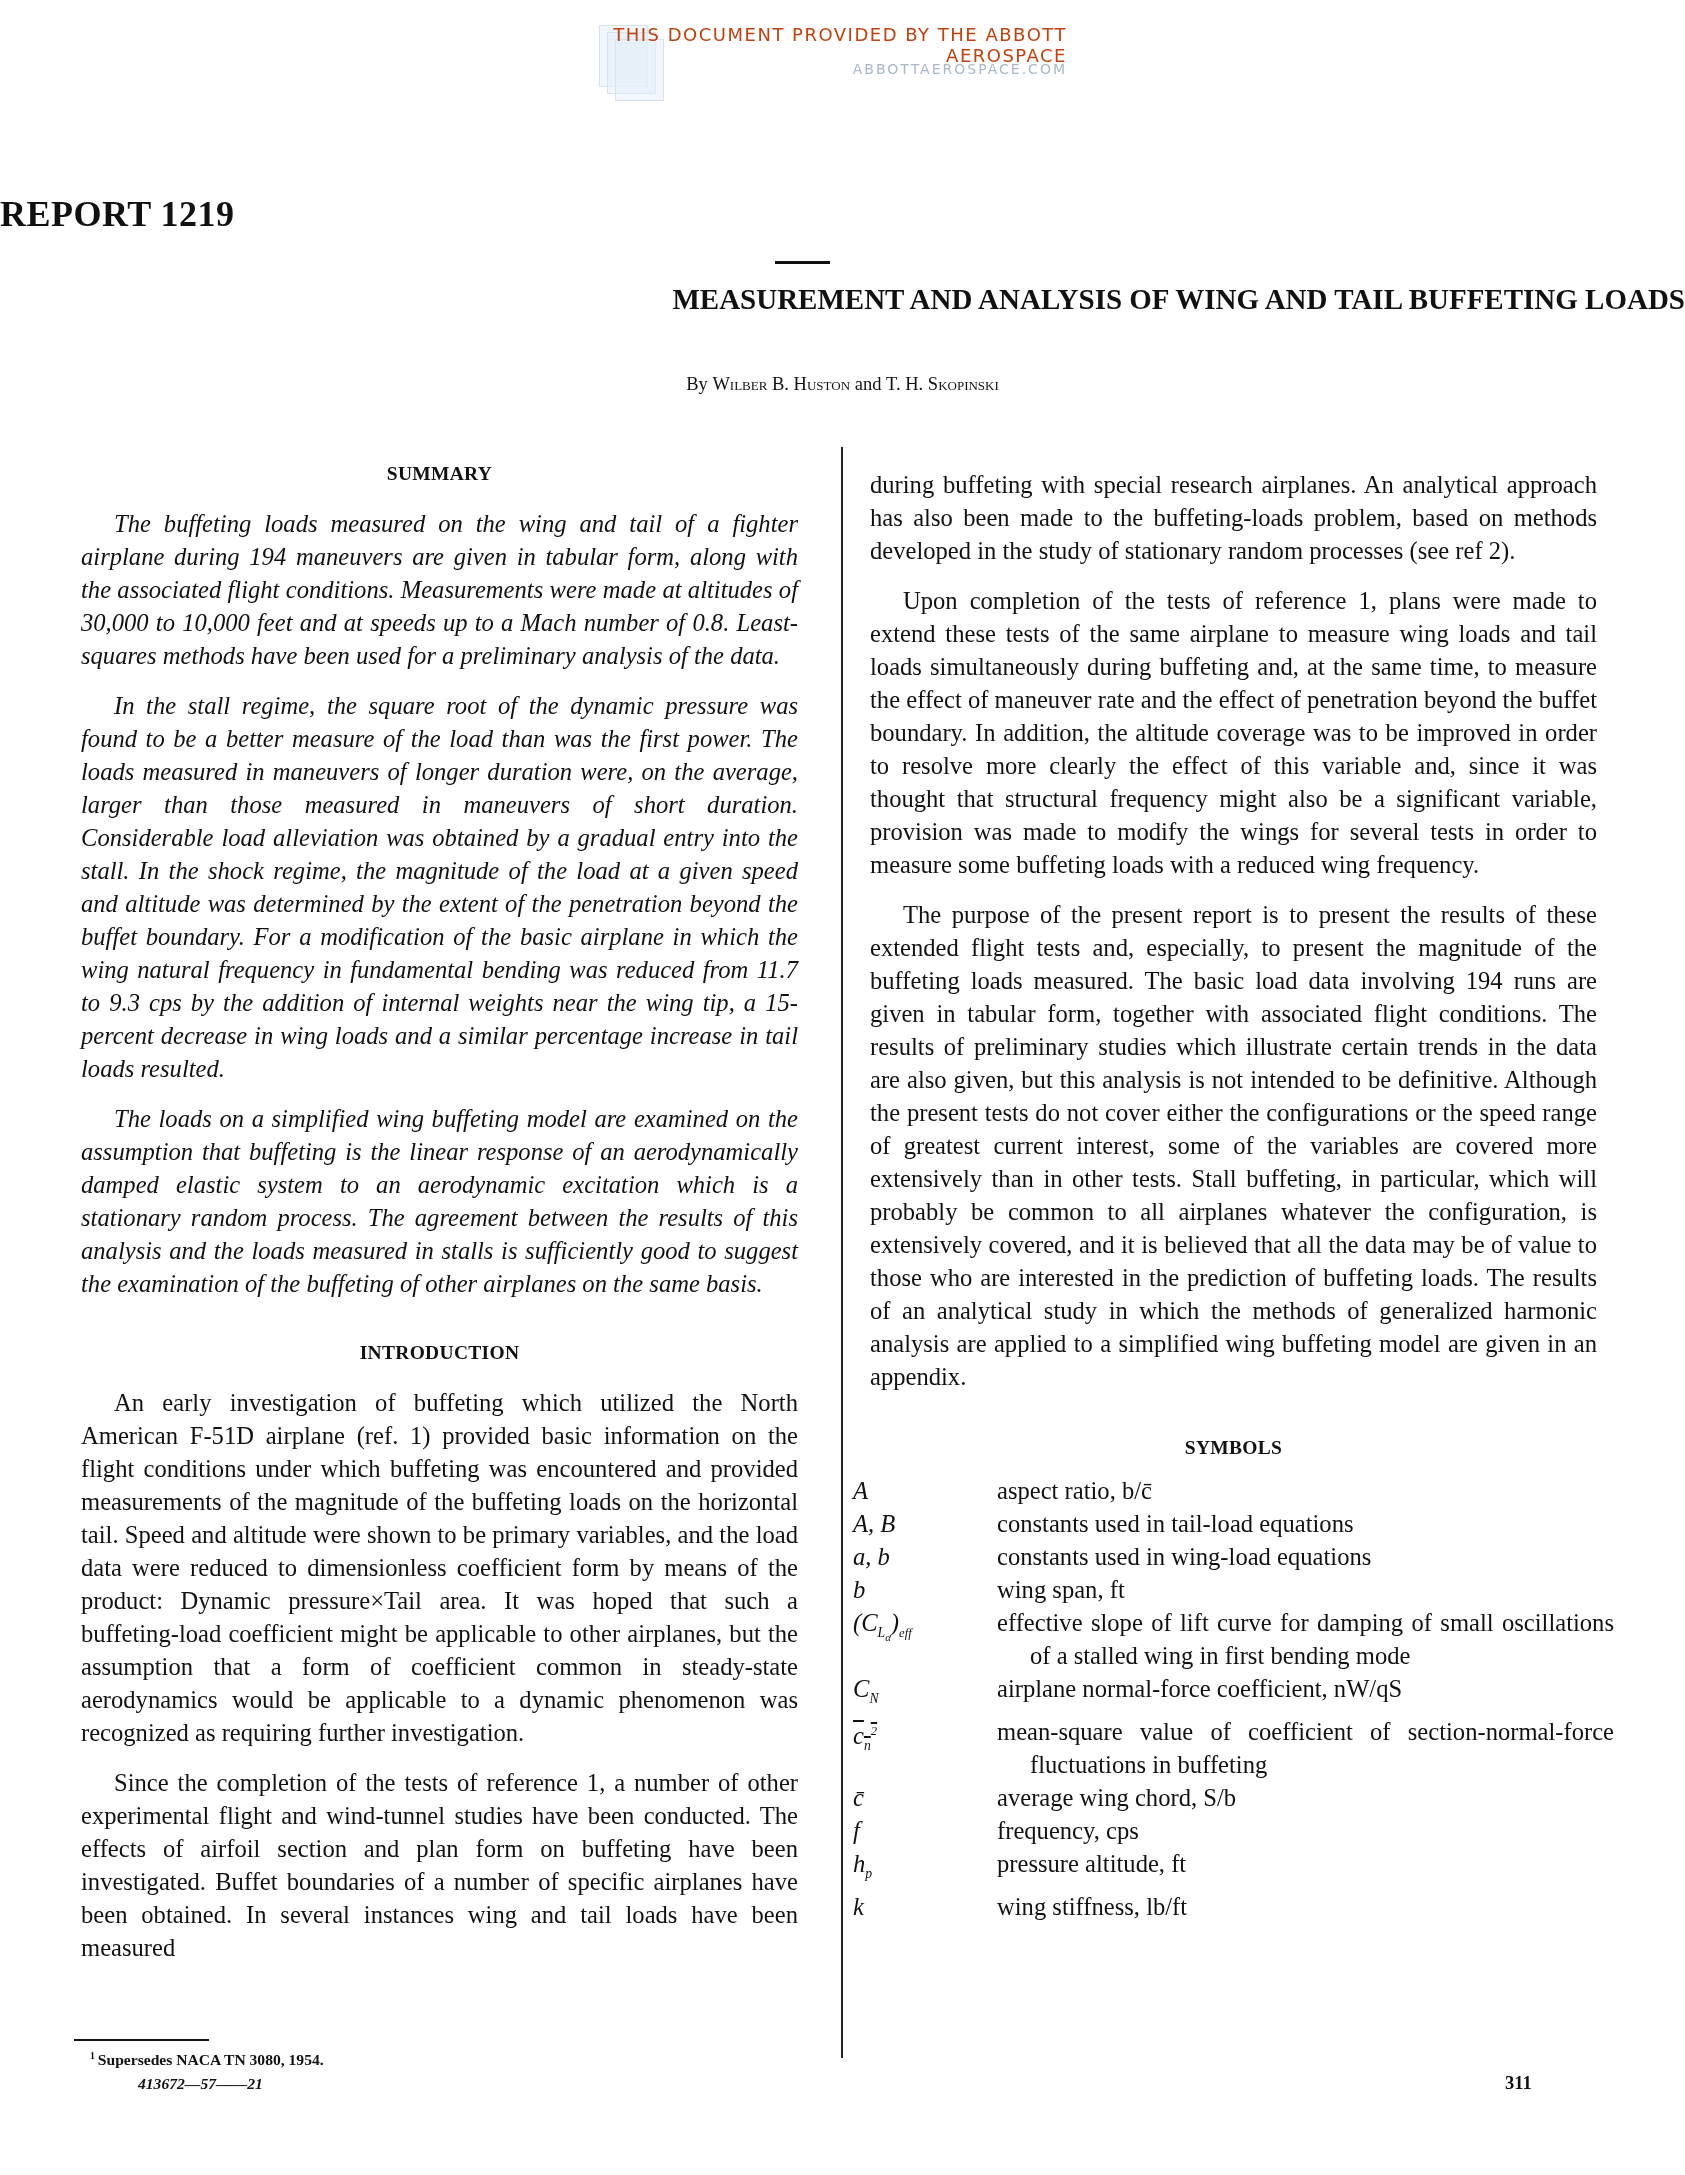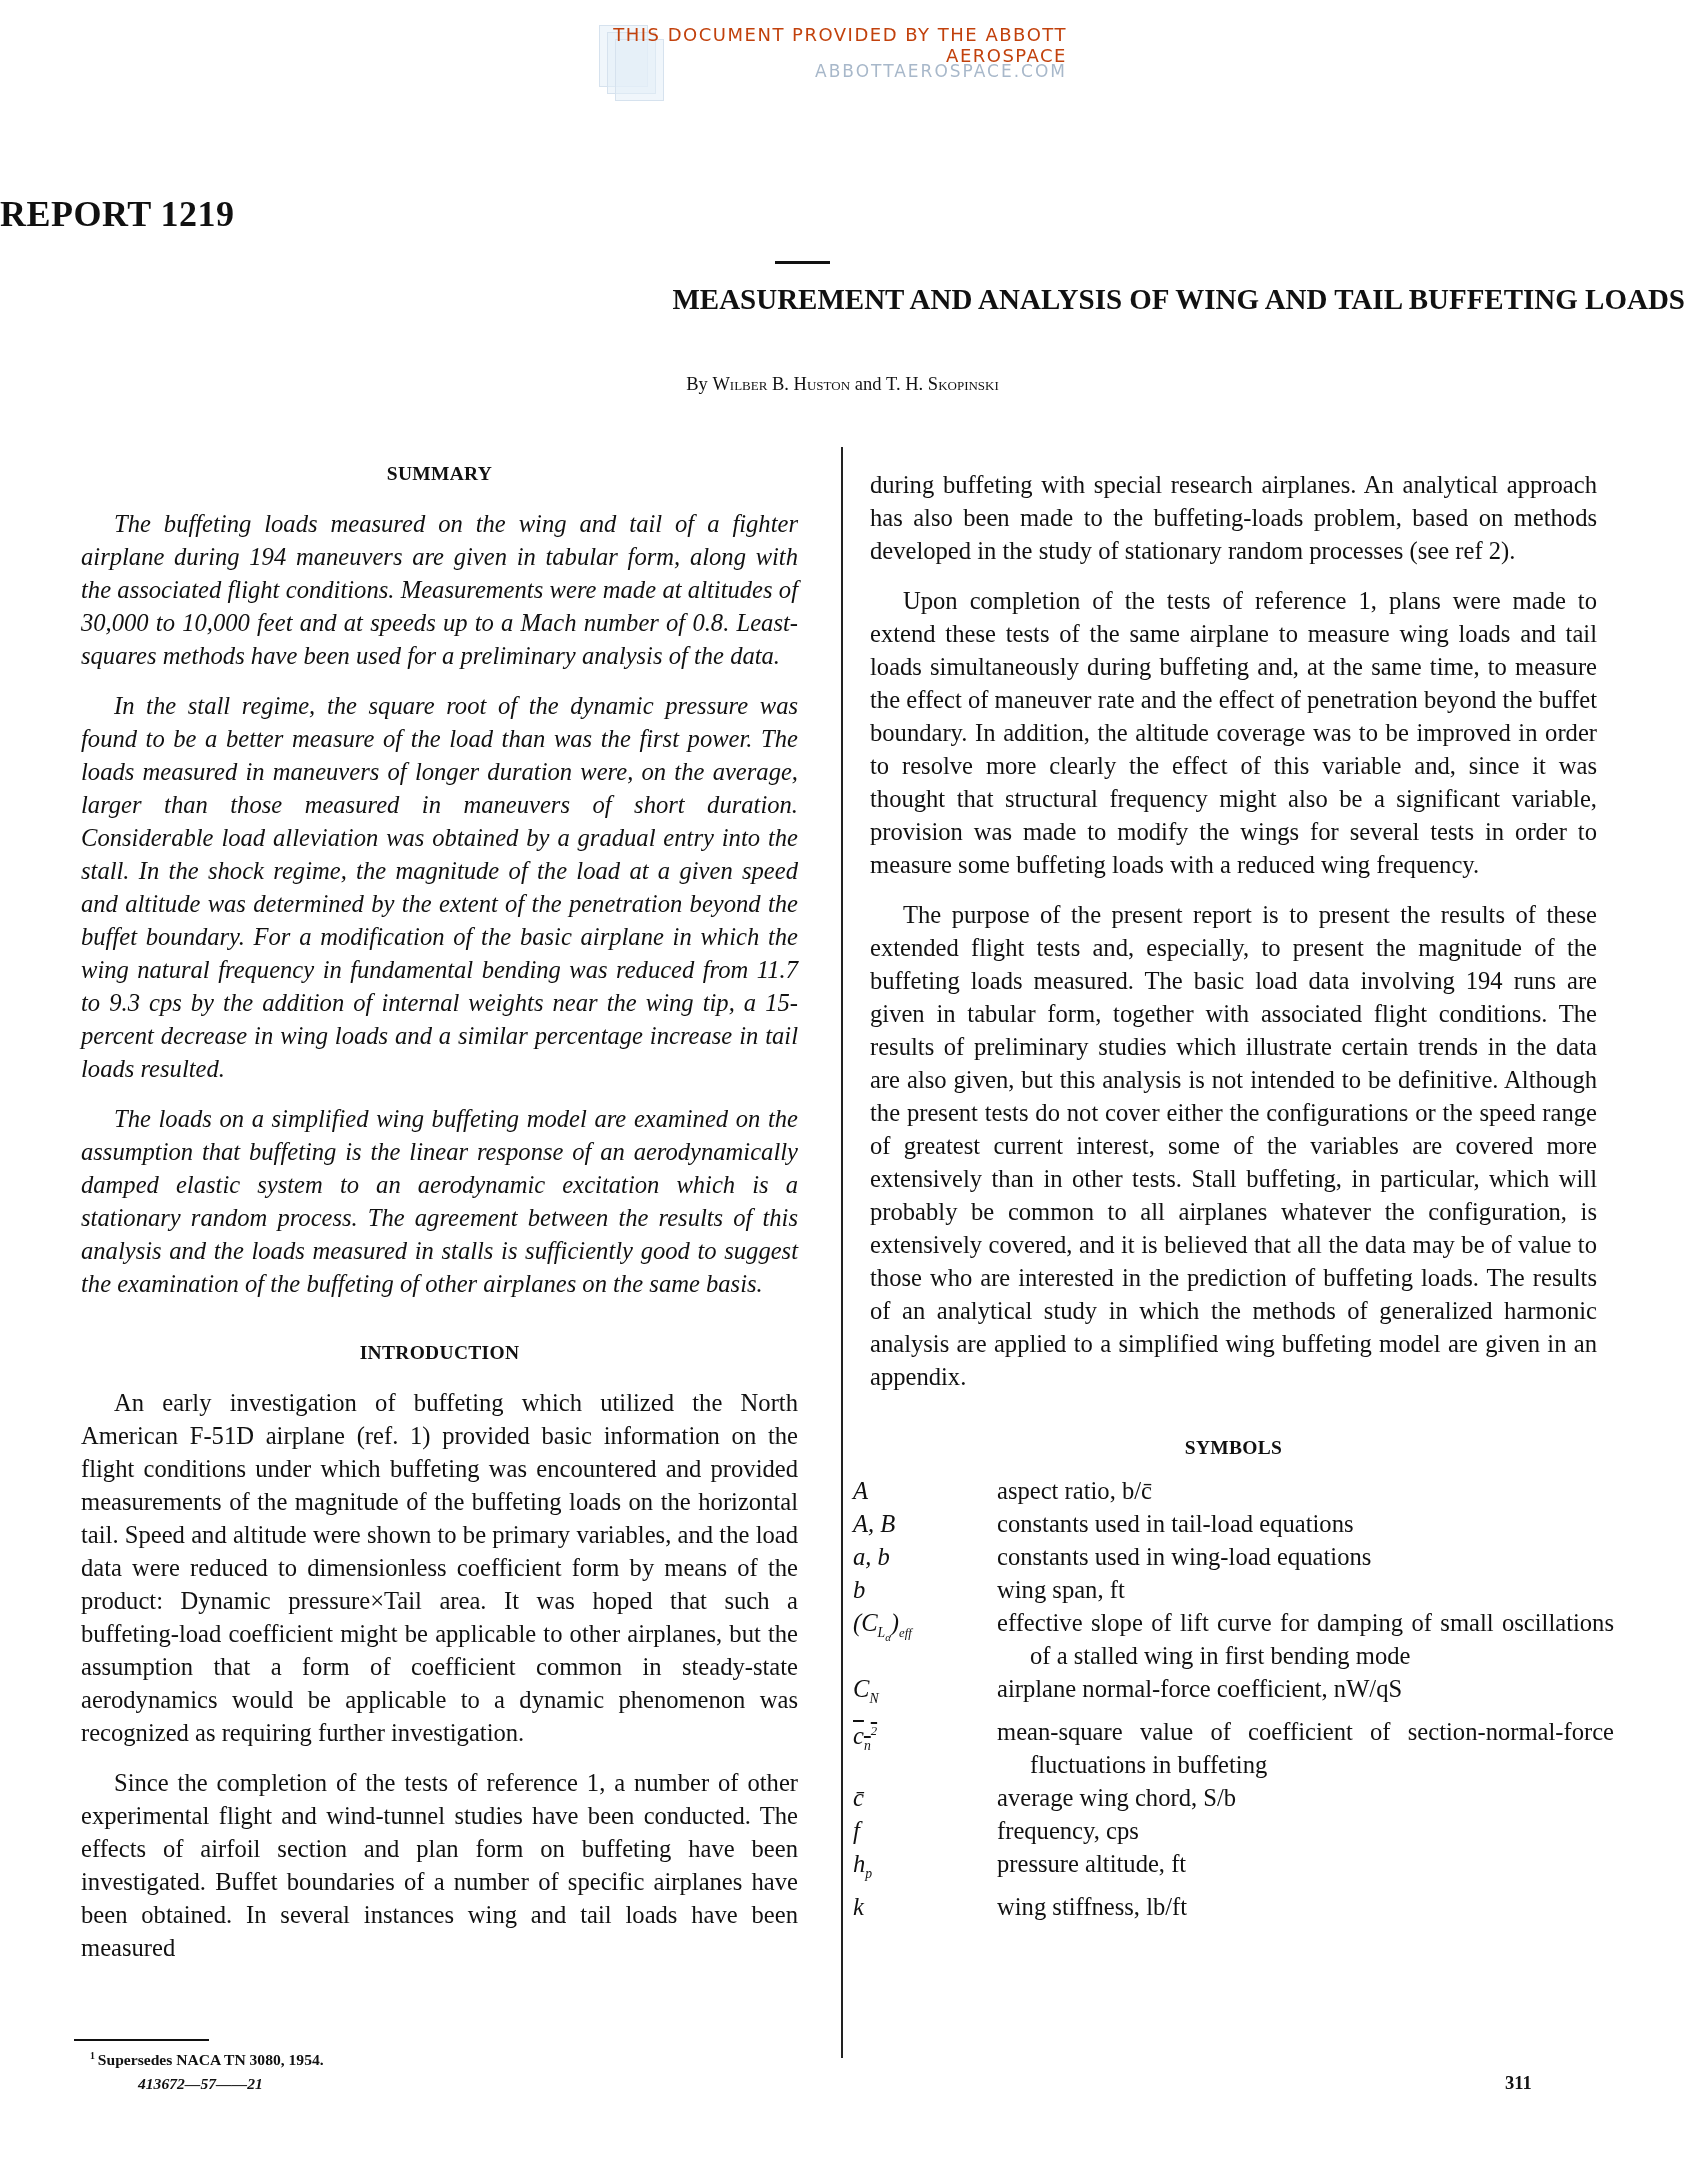--- a/index.html
+++ b/index.html
@@ -5,21 +5,21 @@
   html, body { margin: 0; padding: 0; background: #ffffff; }
   body {
     width: 1685px; height: 2176px; position: relative; overflow: hidden;
     font-family: "DejaVu Serif", "Liberation Serif", serif; color: #111;
   }
   .watermark { position: absolute; left: 599px; top: 3.9px; width: 468px; height: 98px; }
   .wm-pages { position: absolute; left: 0; top: 21.5px; width: 59px; height: 76px; }
   .wm-pages div { position: absolute; border: 1px solid #d6e2ee; background: rgba(228,238,248,0.55); width: 47px; height: 60px; }
   .wm-line1 { position: absolute; left: 0; top: 0; width: 468px; text-align: right; font-family: "DejaVu Sans", sans-serif; font-size: 18px; letter-spacing: 1.5px; color: #c2410c; margin-top: 20px; }
   .wm-line2 { position: absolute; left: 29px; top: 17.6px; width: 439px; text-align: right; font-family: "DejaVu Sans", sans-serif; font-size: 30px; letter-spacing: 2.9px; color: #9cb2c8; font-weight: 300; }
-  .wm-line3 { position: absolute; left: 0; top: 57px; width: 468px; text-align: right; font-family: "DejaVu Sans", sans-serif; font-size: 17px; letter-spacing: 2px; color: #a8b8ca; }
+  .wm-line3 { position: absolute; left: 0; top: 57px; width: 468px; text-align: right; font-family: "DejaVu Sans", sans-serif; font-size: 14px; letter-spacing: 2px; color: #a8b8ca; }
 
   .report-no { position: absolute; left: 0; top: 193px; width: 1685px; text-align: left; font-family: "Liberation Serif", serif; font-weight: bold; font-size: 36px; letter-spacing: 0.5px; }
   .title-rule { position: absolute; left: 775px; top: 261px; width: 55px; height: 2.9px; background: #111; }
   .title { position: absolute; left: 0; top: 281px; width: 1685px; text-align: right; font-family: "Liberation Serif", serif; font-weight: bold; font-size: 29px; line-height: 37px; }
   .title sup { font-size: 14.6px; font-weight: normal; vertical-align: 11.7px; margin-left: 3.9px; }
   .authors { position: absolute; left: 0; top: 374px; width: 1685px; text-align: center; font-family: "Liberation Serif", serif; font-size: 18.5px; }
   .sc { font-variant: small-caps; }
 
   .col { position: absolute; top: 451px; width: 751px; font-family: "Liberation Serif", serif; font-size: 24.6px; line-height: 33px; text-align: justify; }
   .col-left { left: 64px; }

